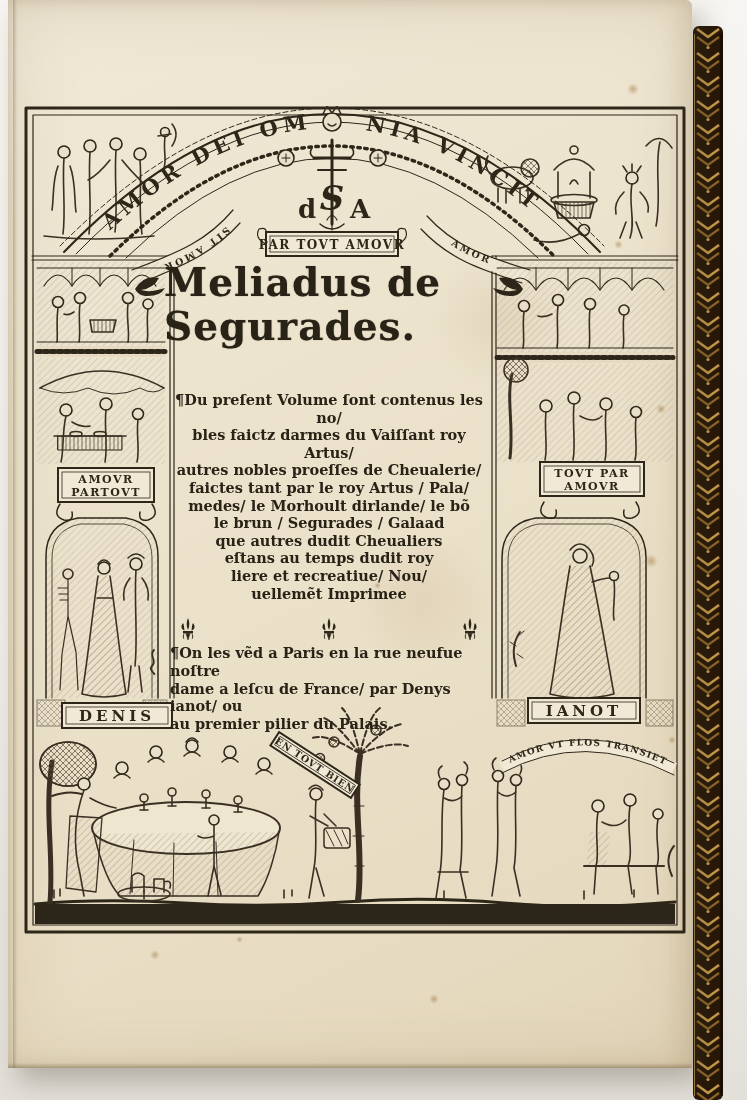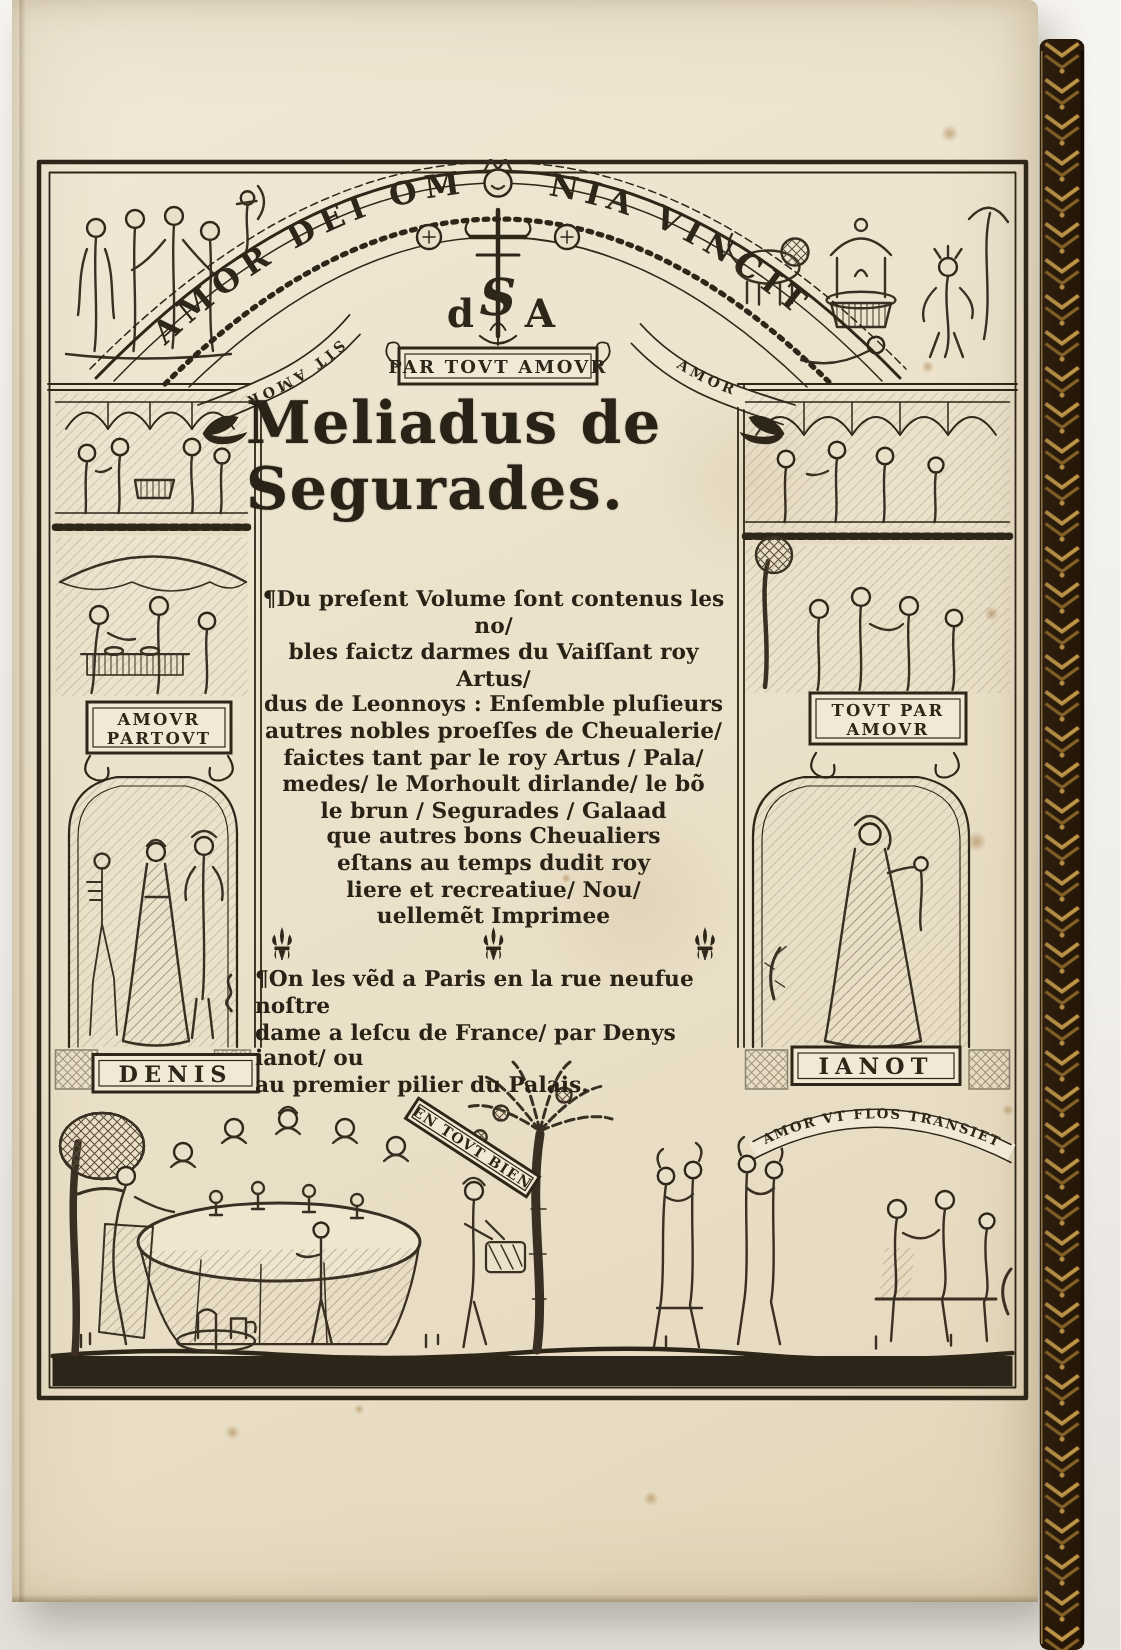--- a/index.html
+++ b/index.html
@@ -407,26 +407,25 @@
   <svg class="titleleaf" style="left:124px;top:272px;" viewBox="0 0 36 28">
     <path d="M3,17 Q12,2 27,6 Q22,16 9,18 Q18,21 33,16 Q28,25 13,24 Q6,23 3,17 Z" fill="#2e2719"></path>
   </svg>
   <svg class="titleleaf" style="left:482px;top:272px;transform:scaleX(-1);" viewBox="0 0 36 28">
     <path d="M3,17 Q12,2 27,6 Q22,16 9,18 Q18,21 33,16 Q28,25 13,24 Q6,23 3,17 Z" fill="#2e2719"></path>
   </svg>
 
   <div class="overlay summary">
     <div>¶Du preſent Volume ſont contenus les no/</div>
     <div>bles faictz darmes du Vaiſſant roy Artus/</div>
-    <div>dus de Leonnoys : Enſemble pluſieurs</div>
     <div>autres nobles proeſſes de Cheualerie/</div>
     <div>faictes tant par le roy Artus / Pala/</div>
     <div>medes/ le Morhoult dirlande/ le bõ</div>
     <div>le brun / Segurades / Galaad</div>
-    <div>que autres bons Cheualiers</div>
+    <div>que autres dudit Cheualiers</div>
     <div>eſtans au temps dudit roy</div>
     <div>liere et recreatiue/ Nou/</div>
     <div>uellemẽt Imprimee</div>
   </div>
 
   <div class="overlay fleurrow">
     <svg width="16" height="23" viewBox="0 0 16 23">
       <path d="M8,0 C6.2,4 6.2,8 8,12 C9.8,8 9.8,4 8,0 M3,5 C0.5,8 1,11.5 4.5,12.5 C4,9.5 4.2,7 3,5 M13,5 C15.5,8 15,11.5 11.5,12.5 C12,9.5 11.8,7 13,5" fill="#2e2719"></path>
       <rect x="3" y="13" width="10" height="2.4" fill="#2e2719"></rect>
       <path d="M6,15.6 L8,22 L10,15.6 Z M4,15.6 C3,18 3,19.5 4,21 M12,15.6 C13,18 13,19.5 12,21" fill="#2e2719" stroke="#2e2719" stroke-width="0.6"></path>

